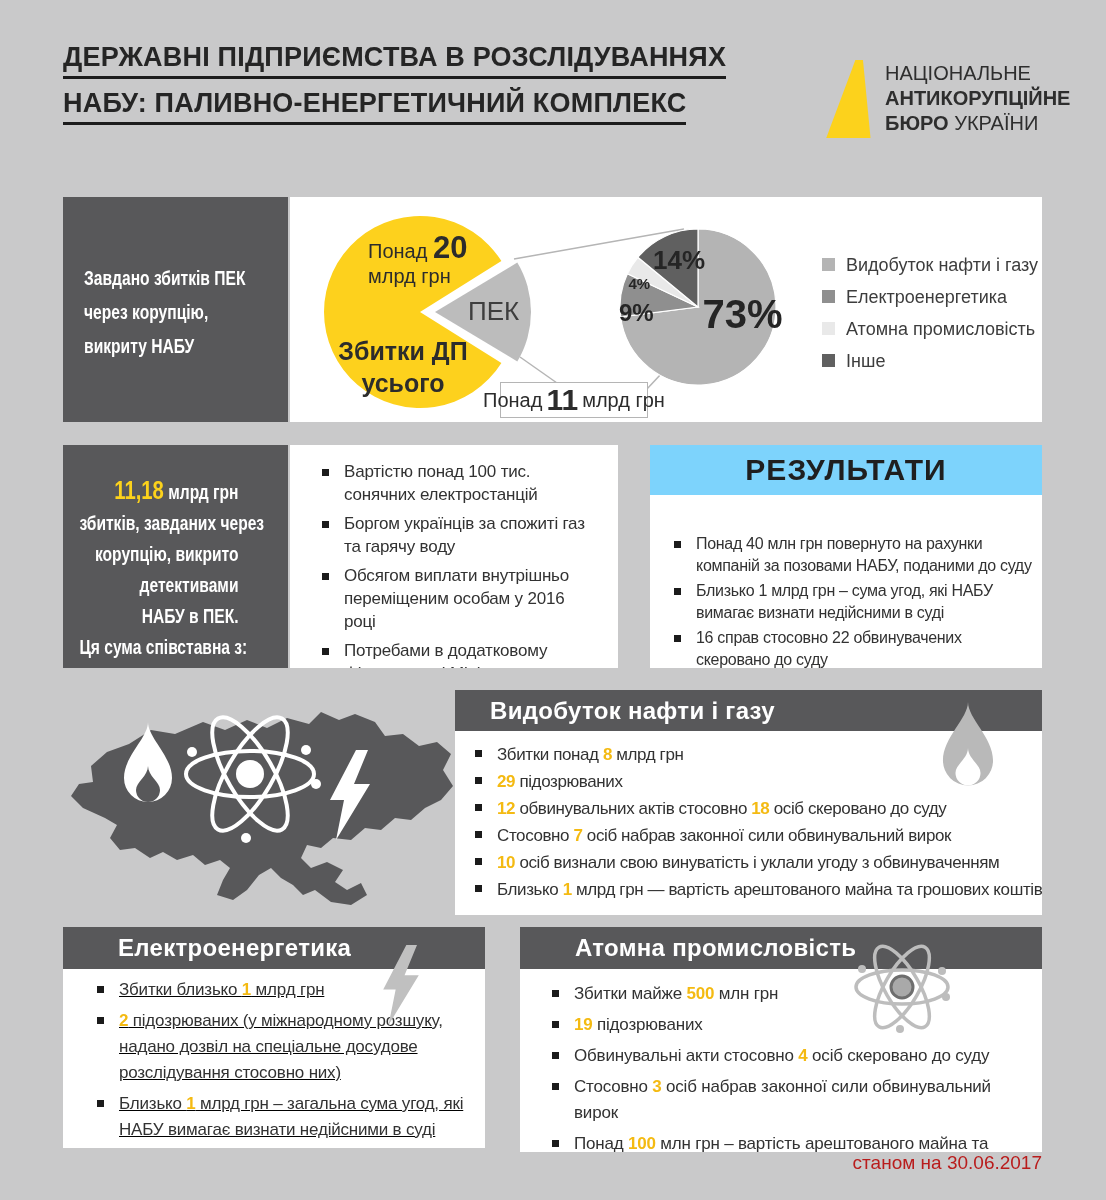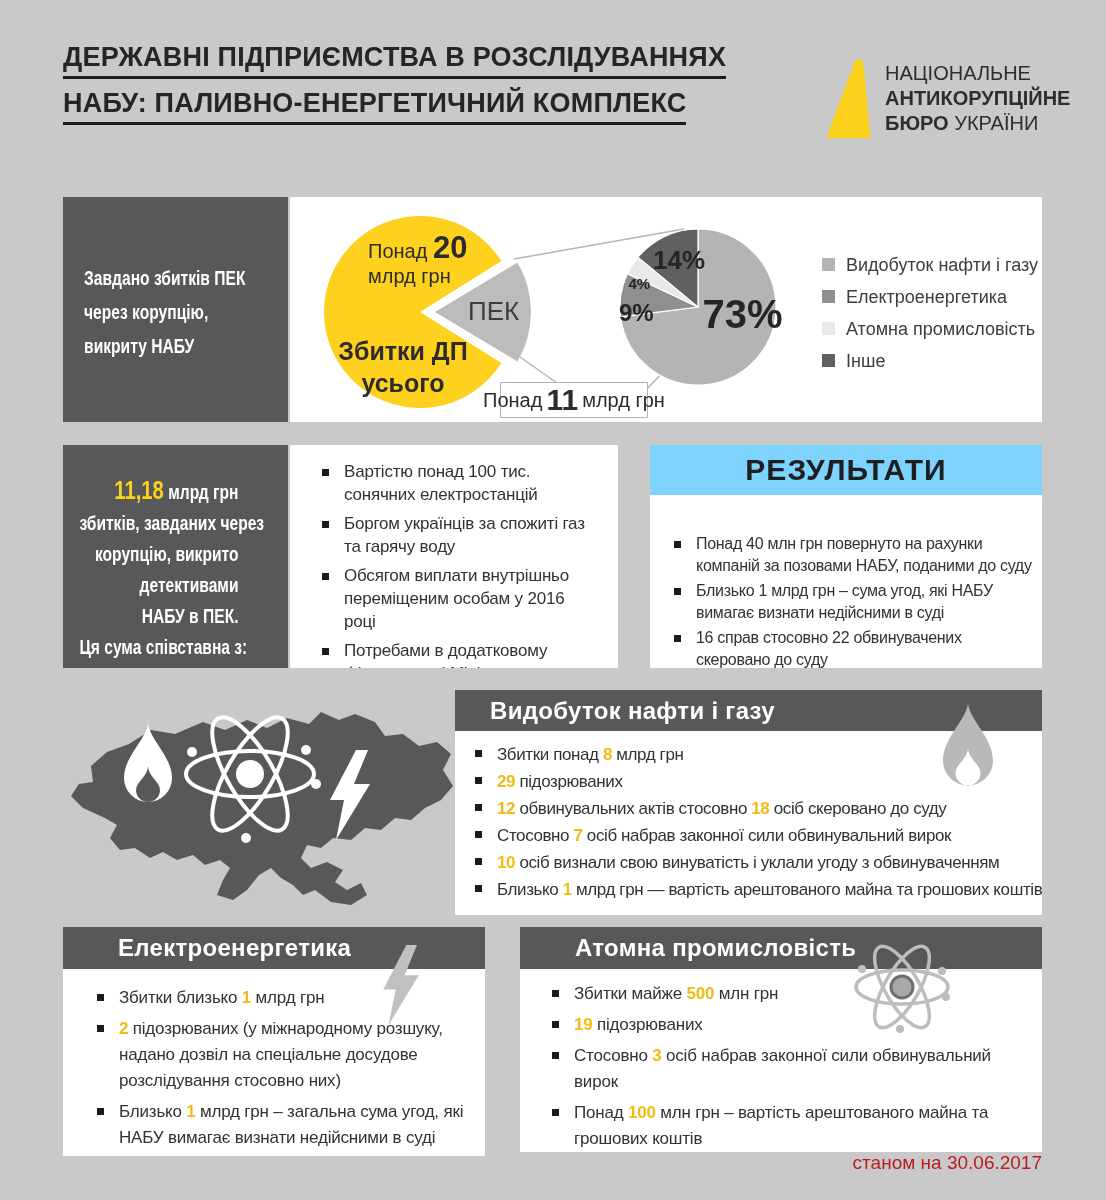--- a/index.html
+++ b/index.html
@@ -67,21 +67,21 @@
   
   #map-wrap { position:absolute; left:63px; top:688px; }
   #oilgas-box { position:absolute; left:455px; top:690px; width:587px; }
   #oilgas-box .section-header { padding-left:35px; }
   #oilgas-body { background:#fff; height:174px; overflow:hidden; padding:10px 0 0 18px; }
   #oilgas-body li { font-size:17px; line-height:27px; margin-bottom:0; letter-spacing:-.4px; white-space:nowrap; }
   .corner-icon { position:absolute; z-index:2; }
   
   #electro-box { position:absolute; left:63px; top:927px; width:422px; }
   #electro-box .section-header { height:42px; line-height:42px; padding-left:55px; }
-  #electro-body { background:#fff; height:171px; overflow:hidden; padding:16px 8px 0 32px; }
+  #electro-body { background:#fff; height:171px; overflow:hidden; padding:8px 8px 0 32px;text-decoration:underline; }
   #electro-body li { font-size:17px; line-height:26px; margin-bottom:5px; letter-spacing:-.2px; }
   #atomic-box { position:absolute; left:520px; top:927px; width:522px; }
   #atomic-box .section-header { height:42px; line-height:42px; padding-left:55px; }
   #atomic-body { background:#fff; height:171px; overflow:hidden; padding:12px 10px 0 30px; }
   #atomic-body li { font-size:17px; line-height:26px; margin-bottom:5px; letter-spacing:-.2px; }
   
   #footer-note { position:absolute; left:0; top:1152px; width:1042px; text-align:right;
     font-size:19px; color:#b91c1c; }
 </style>
 </head>
@@ -257,20 +257,21 @@
       <path fill="#c0c0c0" d="M26,0 L0,50 L14,50 L6,90 L40,34 L24,34 L38,0 Z"></path>
     </svg>
   </div>
 
   <div id="atomic-box">
     <div class="section-header">Атомна промисловість</div>
     <div id="atomic-body">
       <ul class="b-list">
           <li><span>Збитки майже </span><span class="hl">500</span><span> млн грн</span></li>
           <li><span class="hl">19</span><span> підозрюваних</span></li>
+          <li><span>Обвинувальні акти стосовно </span><span class="hl">4</span><span> осіб скеровано до суду</span></li>
           <li><span>Стосовно </span><span class="hl">3</span><span> осіб набрав законної сили обвинувальний вирок</span></li>
           <li><span>Понад </span><span class="hl">100</span><span> млн грн – вартість арештованого майна та грошових коштів</span></li>
         </ul>
     </div>
     <svg class="corner-icon" style="right:88px; top:14px;" width="104" height="92" viewBox="-52 -46 104 92">
       <g stroke="#bdbdbd" stroke-width="3.5" fill="none">
         <ellipse rx="46" ry="17"></ellipse>
         <ellipse rx="46" ry="17" transform="rotate(60)"></ellipse>
         <ellipse rx="46" ry="17" transform="rotate(120)"></ellipse>
       </g>

